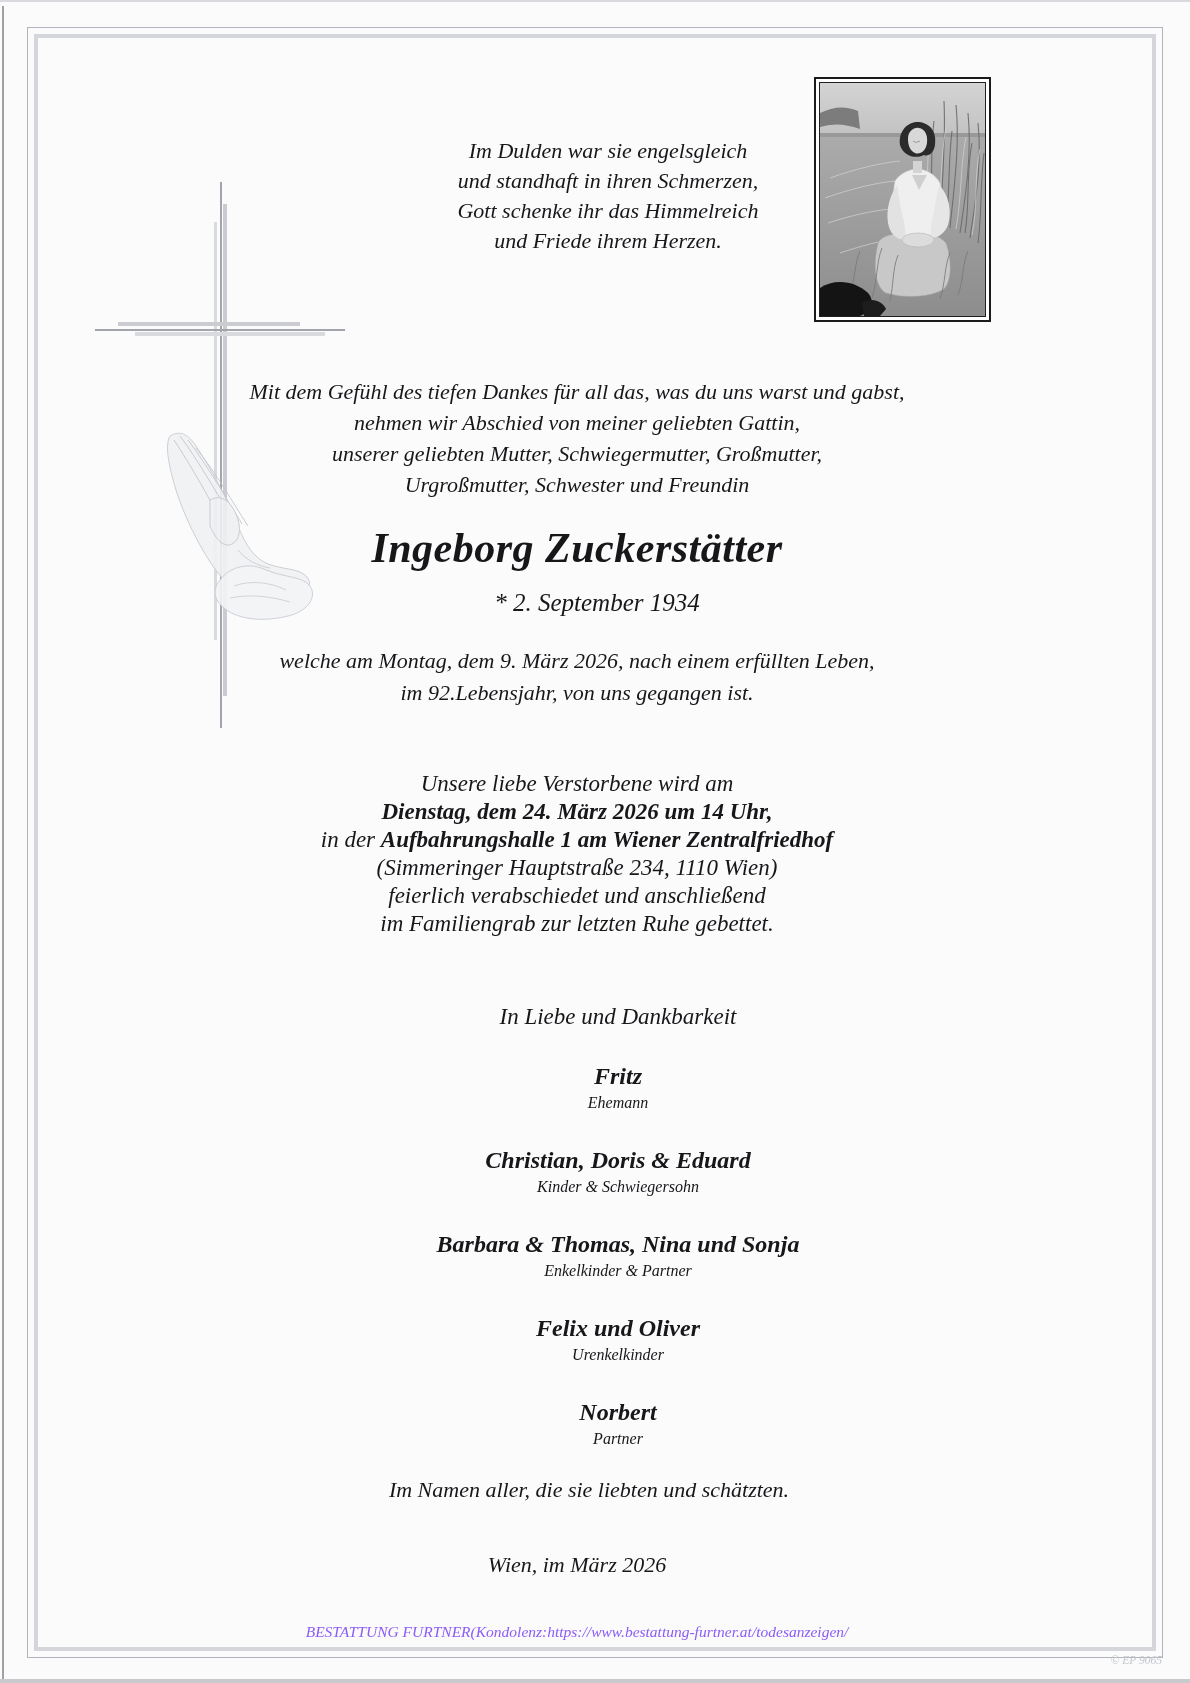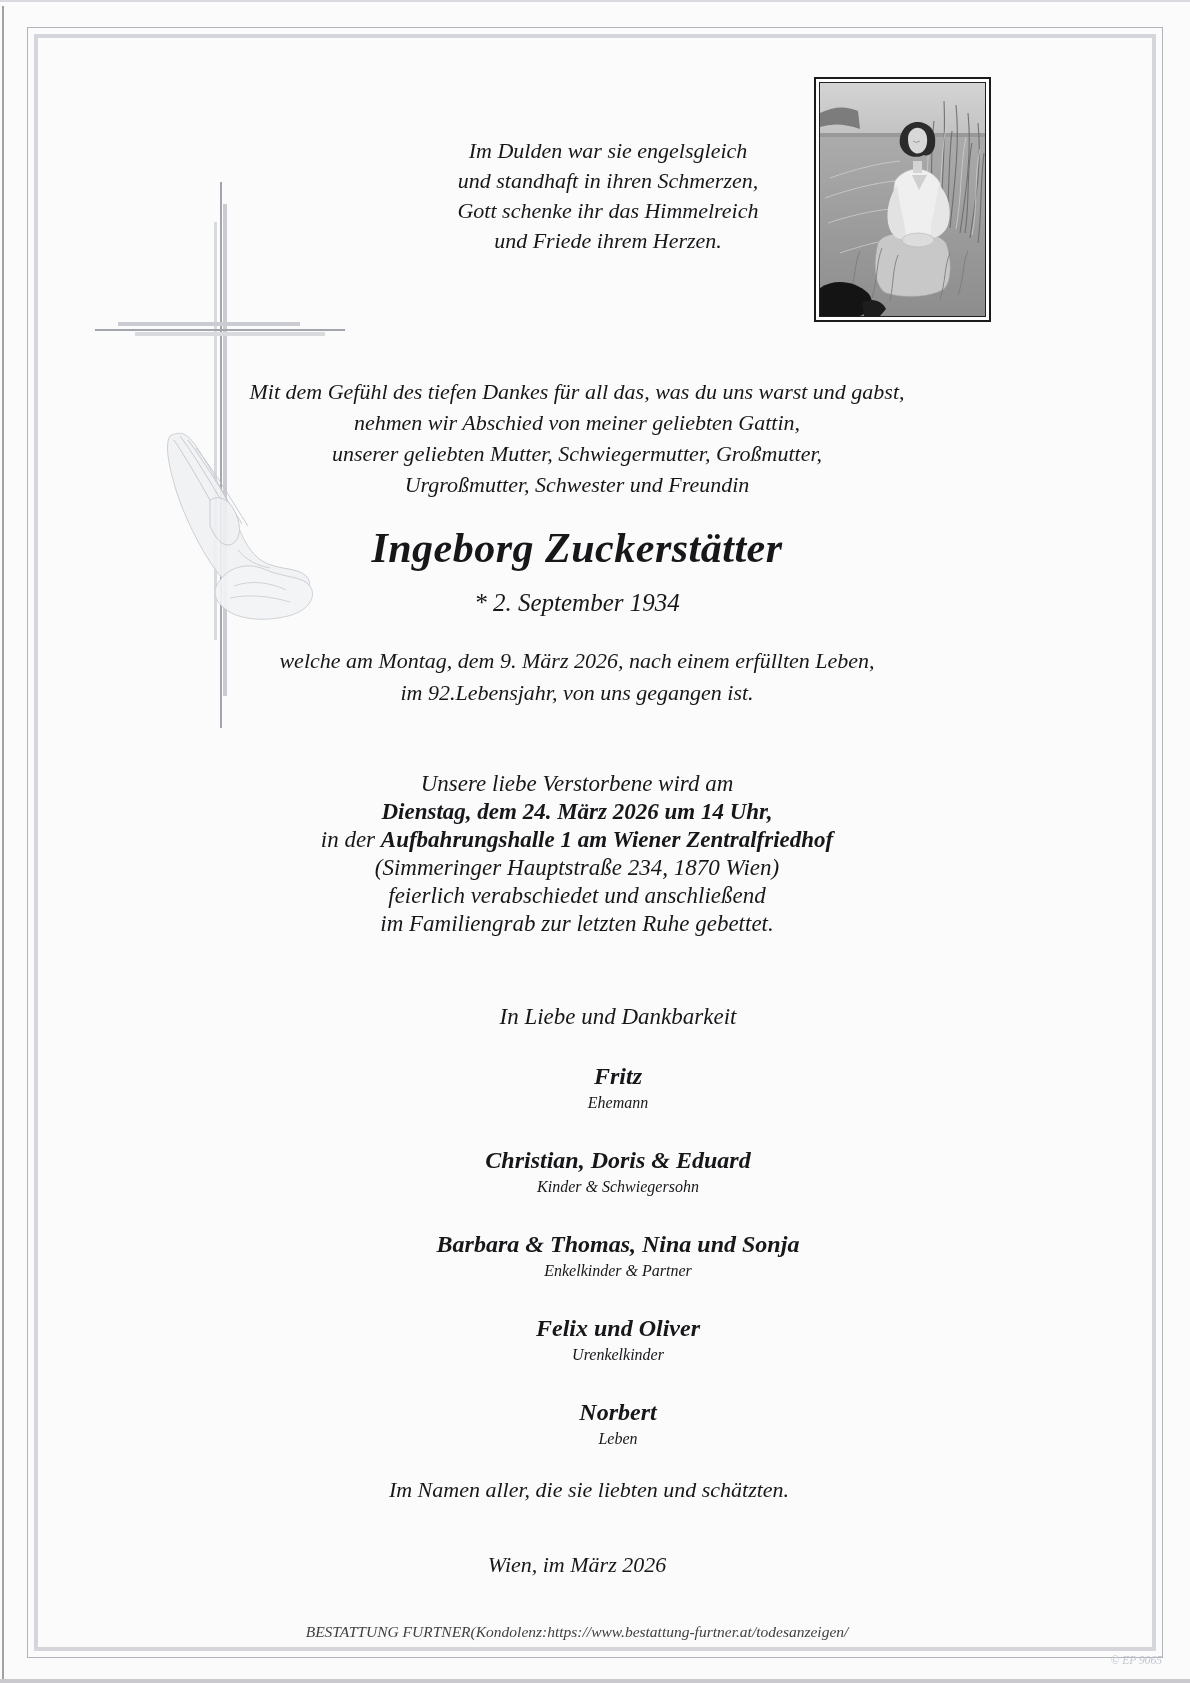--- a/index.html
+++ b/index.html
@@ -31,32 +31,32 @@
   .photo-frame{
     position:absolute;left:814px;top:77px;
     border:2px solid #1b1b1d;background:#ffffff;padding:3px;
   }
   .photo-inner{border:1px solid #202022;line-height:0;}
   
   .tblock{position:absolute;left:0;width:1154px;text-align:center;font-style:italic;}
   .quote{top:136px;left:0;width:1160px;font-size:22px;line-height:30px;margin-left:28px;}
   .intro{top:376px;font-size:22px;line-height:31px;}
   .name{top:518px;font-size:42px;line-height:60px;font-weight:bold;letter-spacing:.5px;}
-  .birth{top:588px;font-size:25px;line-height:30px;}
+  .birth{top:588px;font-size:25px;line-height:30px;padding-left:20px;}
   .death{top:645px;font-size:22px;line-height:32px;}
   .funeral{top:770px;font-size:23px;line-height:28px;}
   .funeral .b{font-weight:bold;}
   .family-col{position:absolute;top:1003px;left:48px;width:1140px;text-align:center;font-style:italic;}
   .closing{font-size:23px;line-height:28px;margin-bottom:30px;}
   .family-entry{margin-bottom:30px;}
   .family-names{font-size:24px;line-height:30px;font-weight:bold;}
   .family-relation{font-size:16px;line-height:24px;}
   .innames{top:1475px;font-size:22px;line-height:30px;margin-left:12px;}
   .placedate{top:1550px;font-size:22px;line-height:30px;}
-  .footerline{top:1622px;font-size:15.5px;line-height:20px;color:#404040;text-align:center;}
+  .footerline{top:1622px;font-size:15.5px;line-height:20px;color:#8b5cf6;text-align:center;}
   .printcode{position:absolute;right:28px;top:1654px;font-size:11.5px;font-style:italic;color:#c2c6cf;}
 </style>
 </head>
 <body>
 
 <div class="page">
 
   <div class="edge-top"></div>
   <div class="edge-left"></div>
   <div class="edge-bottom"></div>
@@ -174,21 +174,21 @@
 
   <div class="tblock death">
     <div>welche am Montag, dem 9. März 2026, nach einem erfüllten Leben,</div>
     <div>im 92.Lebensjahr, von uns gegangen ist.</div>
   </div>
 
   <div class="tblock funeral">
     <div>Unsere liebe Verstorbene wird am</div>
     <div class="b">Dienstag, dem 24. März 2026 um 14 Uhr,</div>
     <div><span>in der </span><span class="b">Aufbahrungshalle 1 am Wiener Zentralfriedhof</span></div>
-    <div>(Simmeringer Hauptstraße 234, 1870 Wien)</div>
+    <div>(Simmeringer Hauptstraße 234, 1110 Wien)</div>
     <div>feierlich verabschiedet und anschließend</div>
     <div>im Familiengrab zur letzten Ruhe gebettet.</div>
   </div>
 
   <div class="family-col">
     <div class="closing">In Liebe und Dankbarkeit</div>
     <div class="family-entry">
       <div class="family-names">Fritz</div>
       <div class="family-relation">Ehemann</div>
     </div>
@@ -199,21 +199,21 @@
     <div class="family-entry">
       <div class="family-names">Barbara &amp; Thomas, Nina und Sonja</div>
       <div class="family-relation">Enkelkinder &amp; Partner</div>
     </div>
     <div class="family-entry">
       <div class="family-names">Felix und Oliver</div>
       <div class="family-relation">Urenkelkinder</div>
     </div>
     <div class="family-entry">
       <div class="family-names">Norbert</div>
-      <div class="family-relation">Leben</div>
+      <div class="family-relation">Partner</div>
     </div>
   </div>
 
   <div class="tblock innames">Im Namen aller, die sie liebten und schätzten.</div>
 
   <div class="tblock placedate">Wien, im März 2026</div>
 
   <div class="tblock footerline">BESTATTUNG FURTNER(Kondolenz:https://www.bestattung-furtner.at/todesanzeigen/</div>
 
   <div class="printcode">© EP 9065</div>

